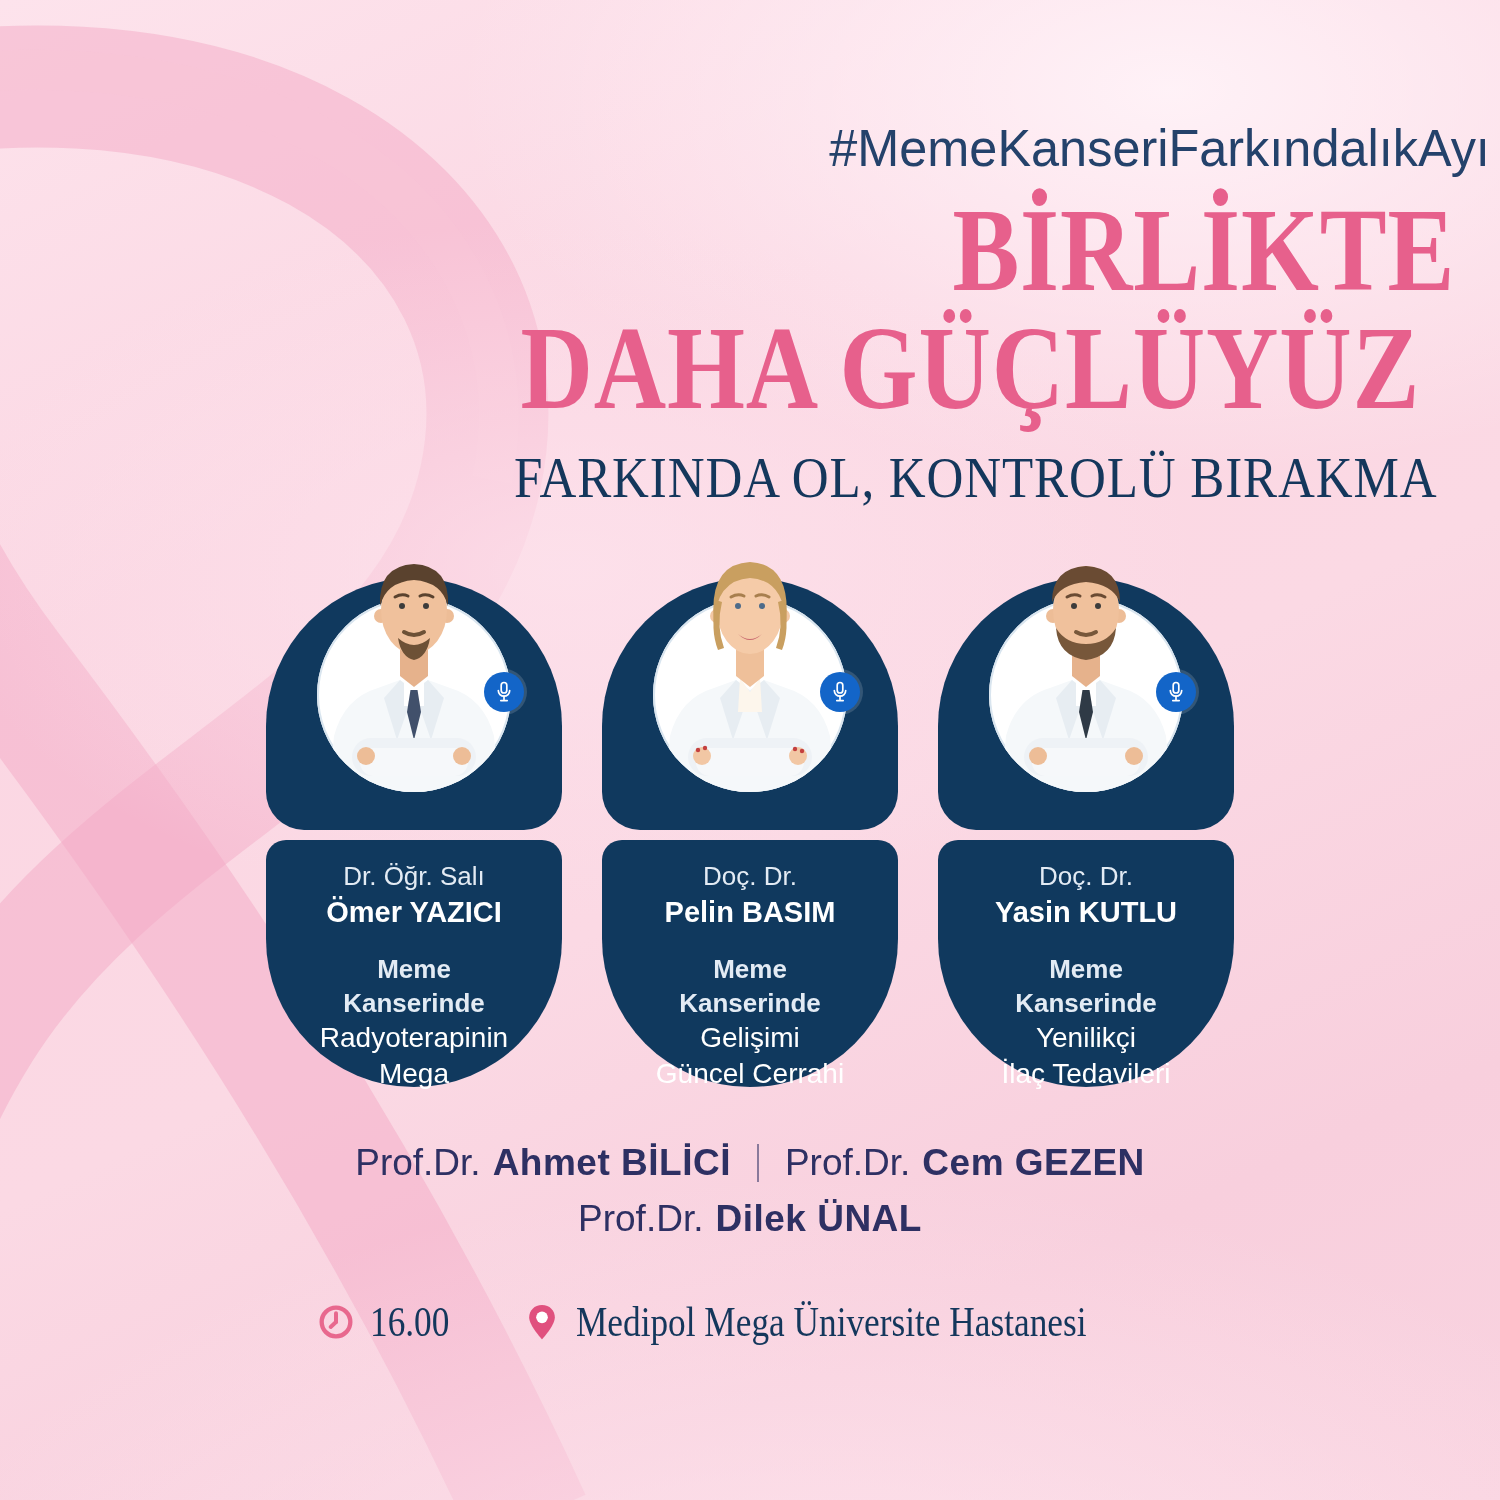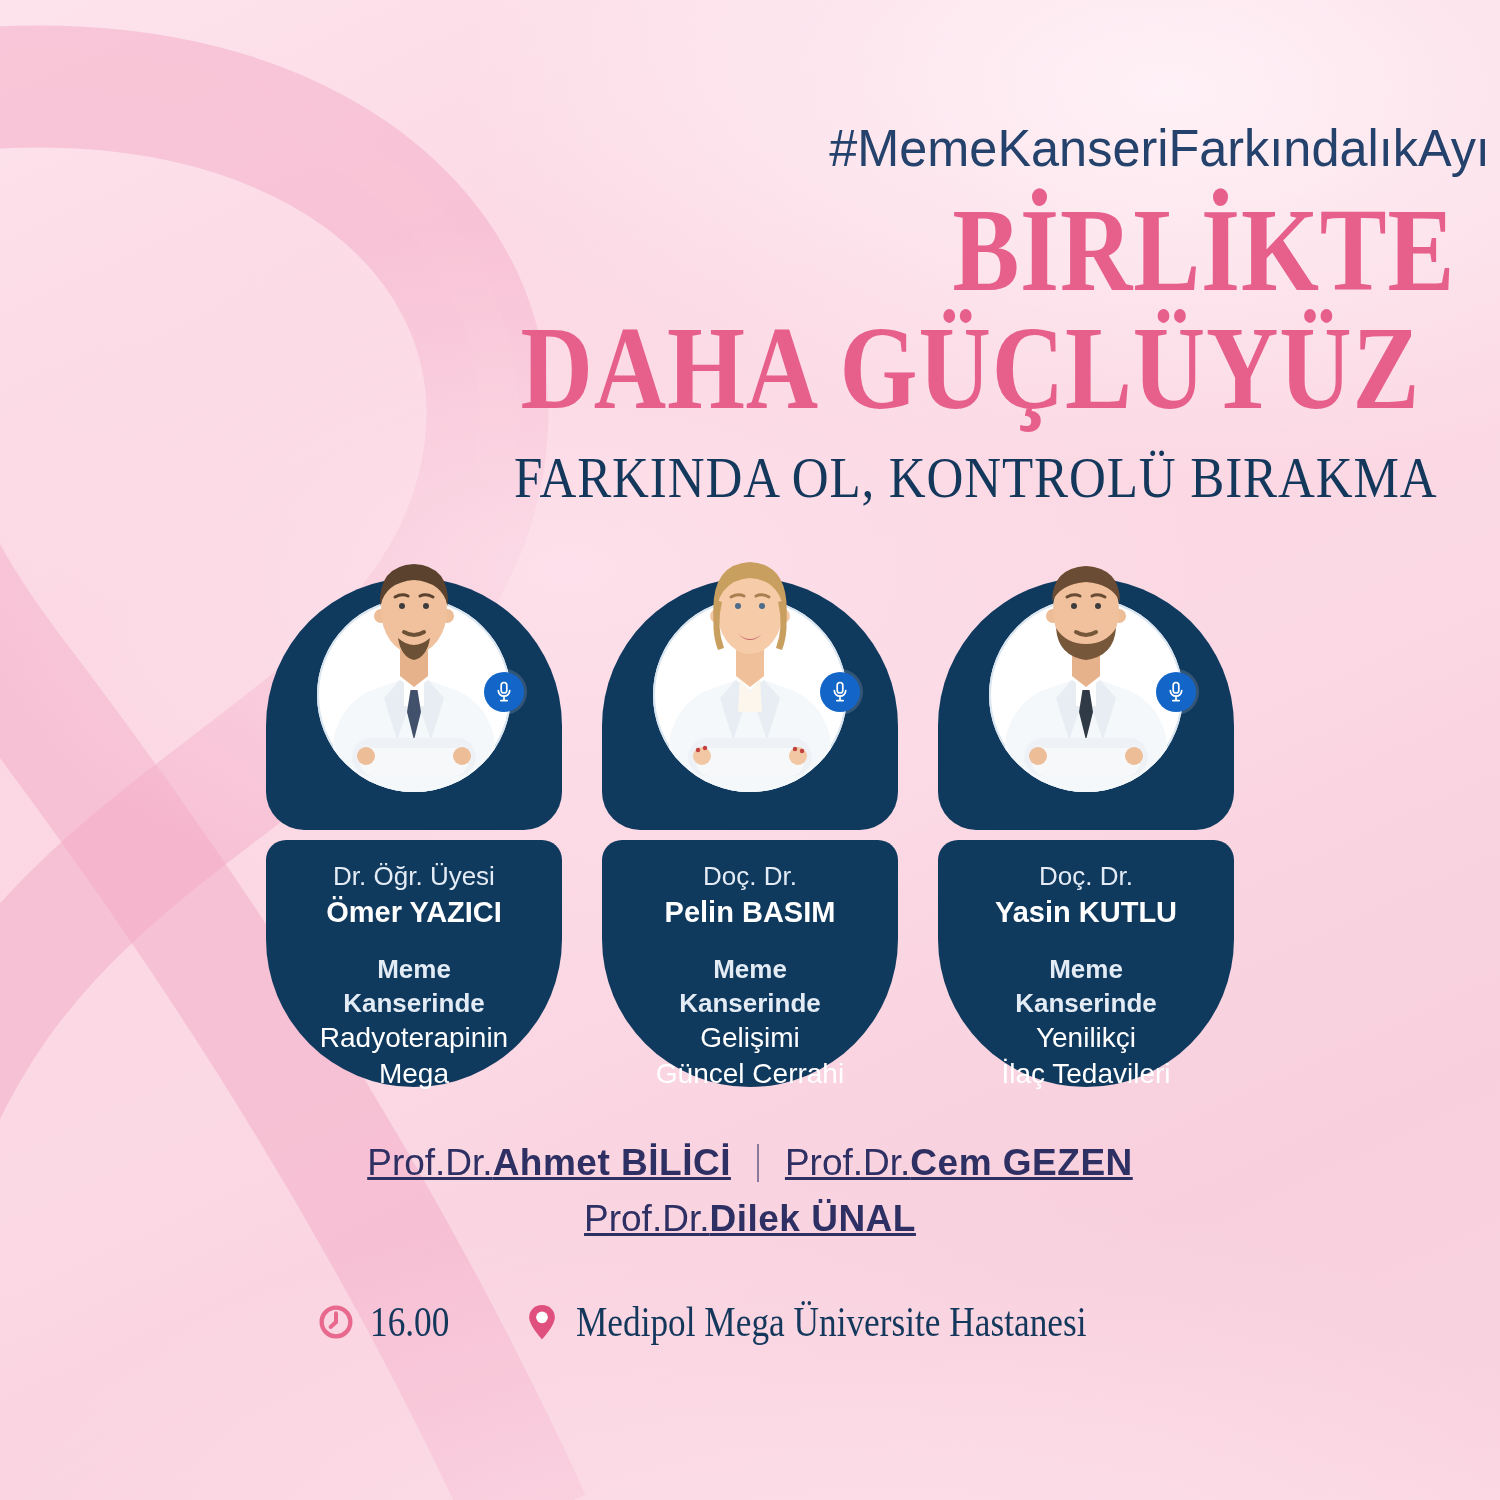--- a/index.html
+++ b/index.html
@@ -54,21 +54,21 @@
 
   
   .moderators { position:absolute; top:1118px; left:0; right:0; text-align:center; color:#2e3063; }
   .mod-heading > span { display:inline-block; font-size:56px; font-weight:700;
     transform:scaleX(.88); transform-origin:center; letter-spacing:1px; }
   .mod-row { margin-top:24px; display:flex; justify-content:center; align-items:center; gap:26px;
     font-size:37px; }
   .mod-row.second { margin-top:14px; }
   .mod-prefix { font-weight:400; }
   .mod-name { font-weight:700; letter-spacing:.5px; }
-  .mod-entry { display:flex; align-items:baseline;text-decoration:underline; }
+  .mod-entry { display:flex; gap:12px; align-items:baseline; }
   .mod-divider { width:2px; height:38px; background:#2e3063; opacity:.55; }
 
   
   .footer { position:absolute; top:1298px; left:0; right:0;
     display:flex; justify-content:center; align-items:center; gap:58px;
     color:#14375c; font-family:"Liberation Serif","DejaVu Serif",serif; }
   .footer-item { display:flex; align-items:center; gap:14px; }
   .footer-label { display:inline-block; font-size:42px; font-weight:400;
     transform:scaleX(.84); transform-origin:left center; white-space:nowrap; }
 </style>
@@ -139,21 +139,21 @@
         <div class="mic-badge">
           <svg width="24" height="24" viewBox="0 0 24 24">
             <rect x="9.2" y="2.5" width="5.6" height="10.5" rx="2.8" fill="none" stroke="#ffffff" stroke-width="1.7"></rect>
             <path d="M6.3 10.5 a5.7 5.7 0 0 0 11.4 0" fill="none" stroke="#ffffff" stroke-width="1.7" stroke-linecap="round"></path>
             <line x1="12" y1="16.2" x2="12" y2="19.6" stroke="#ffffff" stroke-width="1.7" stroke-linecap="round"></line>
             <line x1="8.8" y1="20.6" x2="15.2" y2="20.6" stroke="#ffffff" stroke-width="1.7" stroke-linecap="round"></line>
           </svg>
         </div>
       </div>
       <div class="info-card">
-        <div class="line-degree">Dr. Öğr. Üyesi</div>
+        <div class="line-degree">Dr. Öğr. Salı</div>
         <div class="line-name">Ömer YAZICI</div>
         <div class="topic">
           <span class="topic-light">Meme</span>
           <span class="topic-light">Kanserinde</span>
           <span class="topic-bold">Radyoterapinin</span>
           <span class="topic-bold">Mega</span>
         </div>
       </div>
     </div>
 

